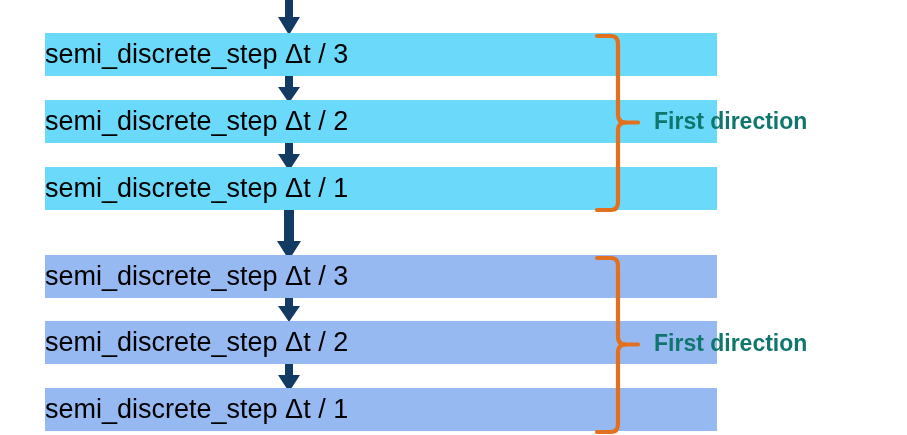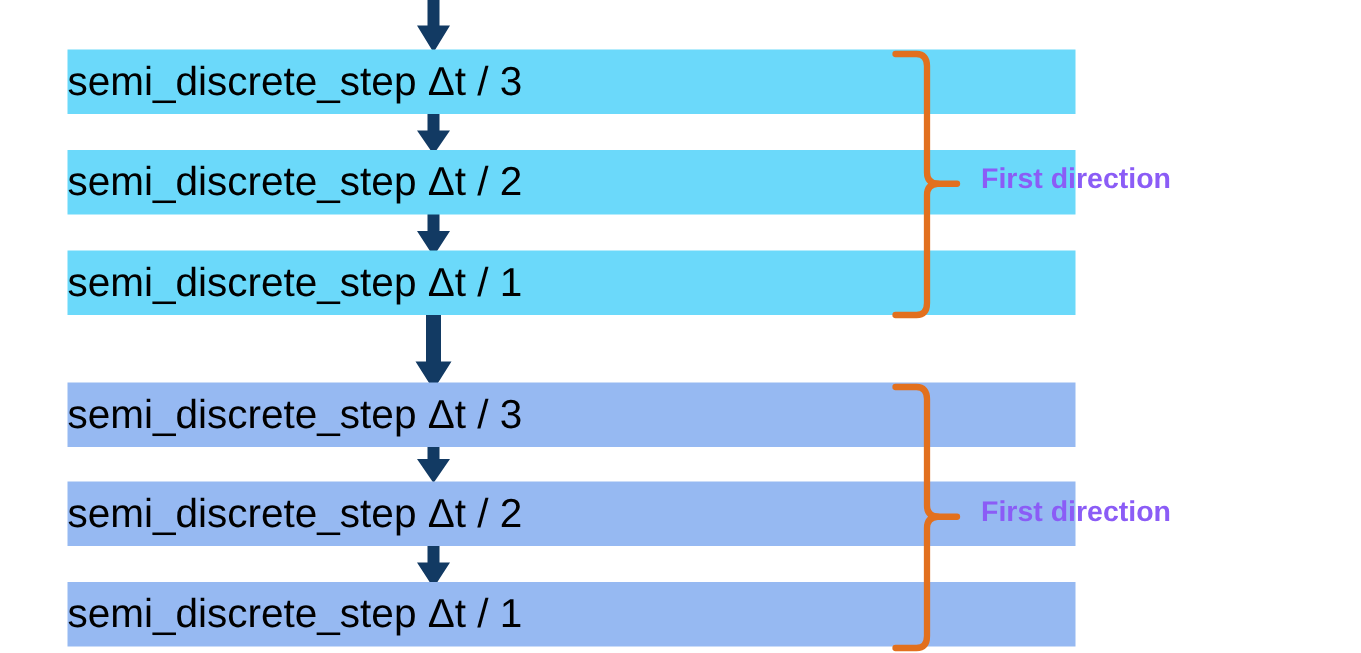--- a/index.html
+++ b/index.html
@@ -53,23 +53,23 @@
   
   .bracket {
     position: absolute;
     z-index: 3;
   }
   .bracket svg { display: block; }
 
   
   .group-label {
     position: absolute;
-    font-size: 19px;
+    font-size: 23px;
     font-weight: bold;
-    color: #8b5cf6;
+    color: #0f766e;
     white-space: nowrap;
     line-height: 1;
     z-index: 3;
     font-family: "Liberation Sans", sans-serif;
   }
 </style>
 </head>
 <body>
 
 <div id="canvas">

